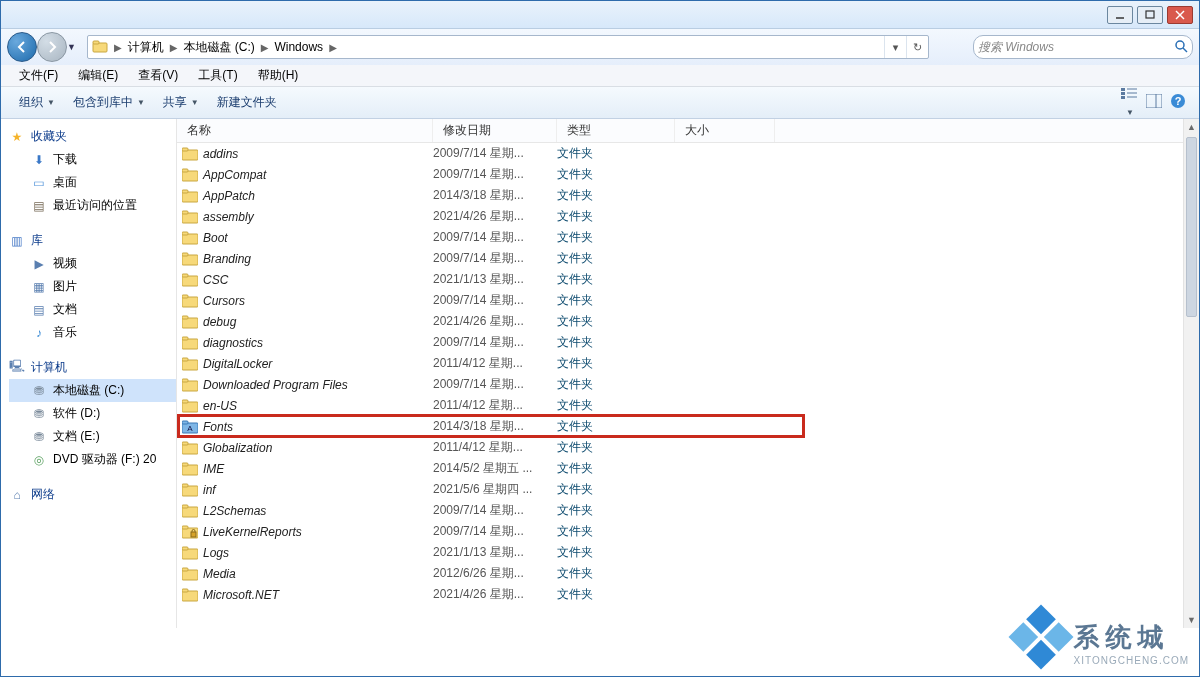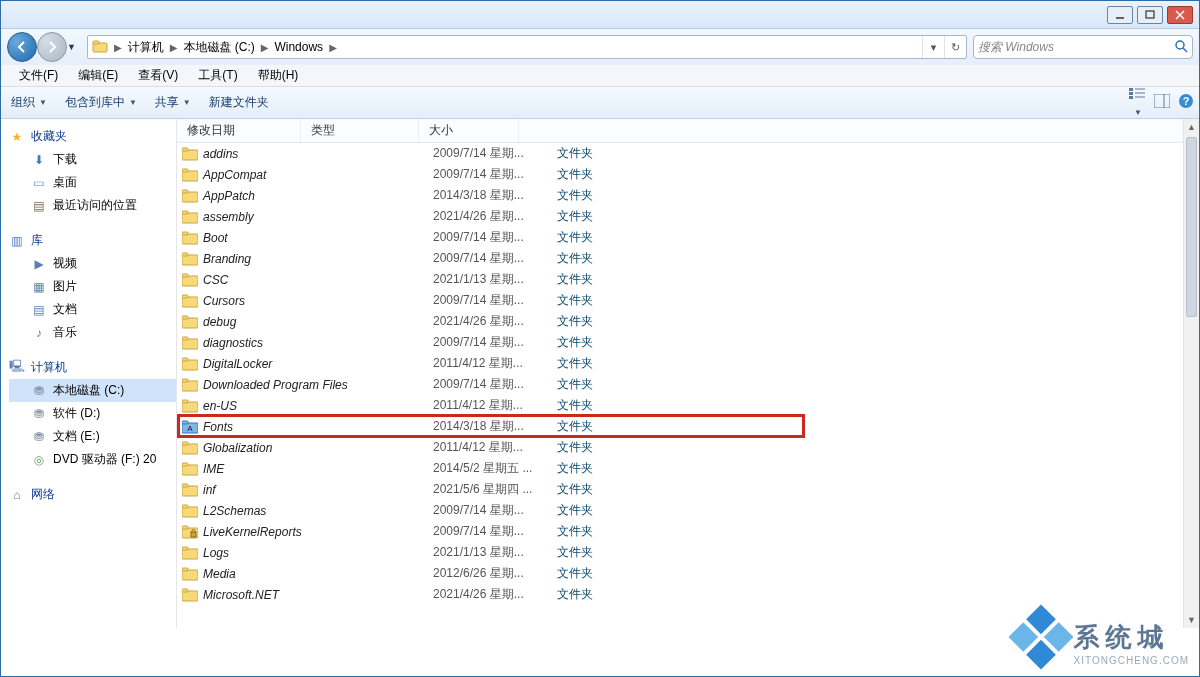--- a/index.html
+++ b/index.html
@@ -44,37 +44,37 @@
 }
 .address .ico { width:16px; height:16px; margin:0 4px; }
 .address .crumb { padding:0 4px; color:#000; cursor:pointer; }
 .address .sep { color:#666; padding:0 2px; font-size:10px; }
 .address .spacer { flex:1; }
 .address .addr-btn { width:22px; text-align:center; color:#555; cursor:pointer; font-size:11px; border-left:1px solid #dbe4ee; height:100%; display:flex; align-items:center; justify-content:center; }
 
 .search {
   width:220px; height:24px; border:1px solid #a6b7cc; background:#fff;
   display:flex; align-items:center; font-size:12px; color:#888; font-style:italic;
-  border-radius:4px; padding:8px 4px;
+  border-radius:10px; padding:8px 4px;margin-left:38px;
 }
 .search .sico { margin-left:auto; color:#2a6fb5; cursor:pointer; }
 
 
 .menubar {
   height: 22px; background:#f4f6fa; border-bottom:1px solid #d9dee4;
   display:flex; align-items:center; font-size:12px; padding-left:10px; gap:4px;
 }
 .menubar .mi { padding:2px 8px; cursor:pointer; }
 
 
 .toolbar {
   height: 32px;
   background: linear-gradient(#f5fafe, #e4eef8);
   border-bottom:1px solid #c2d1e3;
-  display:flex; align-items:center; font-size:12px; color:#1a3c6e; padding:0 2px; gap:2px;
+  display:flex; align-items:center; font-size:12px; color:#1a3c6e; padding:0 10px; gap:2px;
 }
 .toolbar .ti { padding:4px 8px; cursor:pointer; display:flex; align-items:center; gap:4px; }
 .toolbar .tdrop { font-size:8px; color:#456; }
 .toolbar .tspacer { flex:1; }
 .toolbar .ticon { width:22px; text-align:center; cursor:pointer; }
 
 
 .body { display:flex; height: calc(100% - 28px - 36px - 22px - 32px - 48px); }
 
 
@@ -334,20 +334,21 @@
       <div class="np-group">
         <div class="np-hdr">
           <span class="np-ico" style="color:#5a7fb0">⌂</span>
           <span>网络</span>
         </div>
       </div>
     </div>
 
     <div class="content">
       <div class="cols">
+        <div class="ch name">名称</div>
         <div class="ch date">修改日期</div>
         <div class="ch type">类型</div>
         <div class="ch size">大小</div>
       </div>
 
       <div class="filelist" id="filelist">
           <div class="row">
             <span class="ficon">
               <svg class="folder-svg" viewBox="0 0 16 14">
                 <rect x="0" y="3" width="16" height="10" rx="1" fill="#f7d97a" stroke="#c9a741"></rect>

